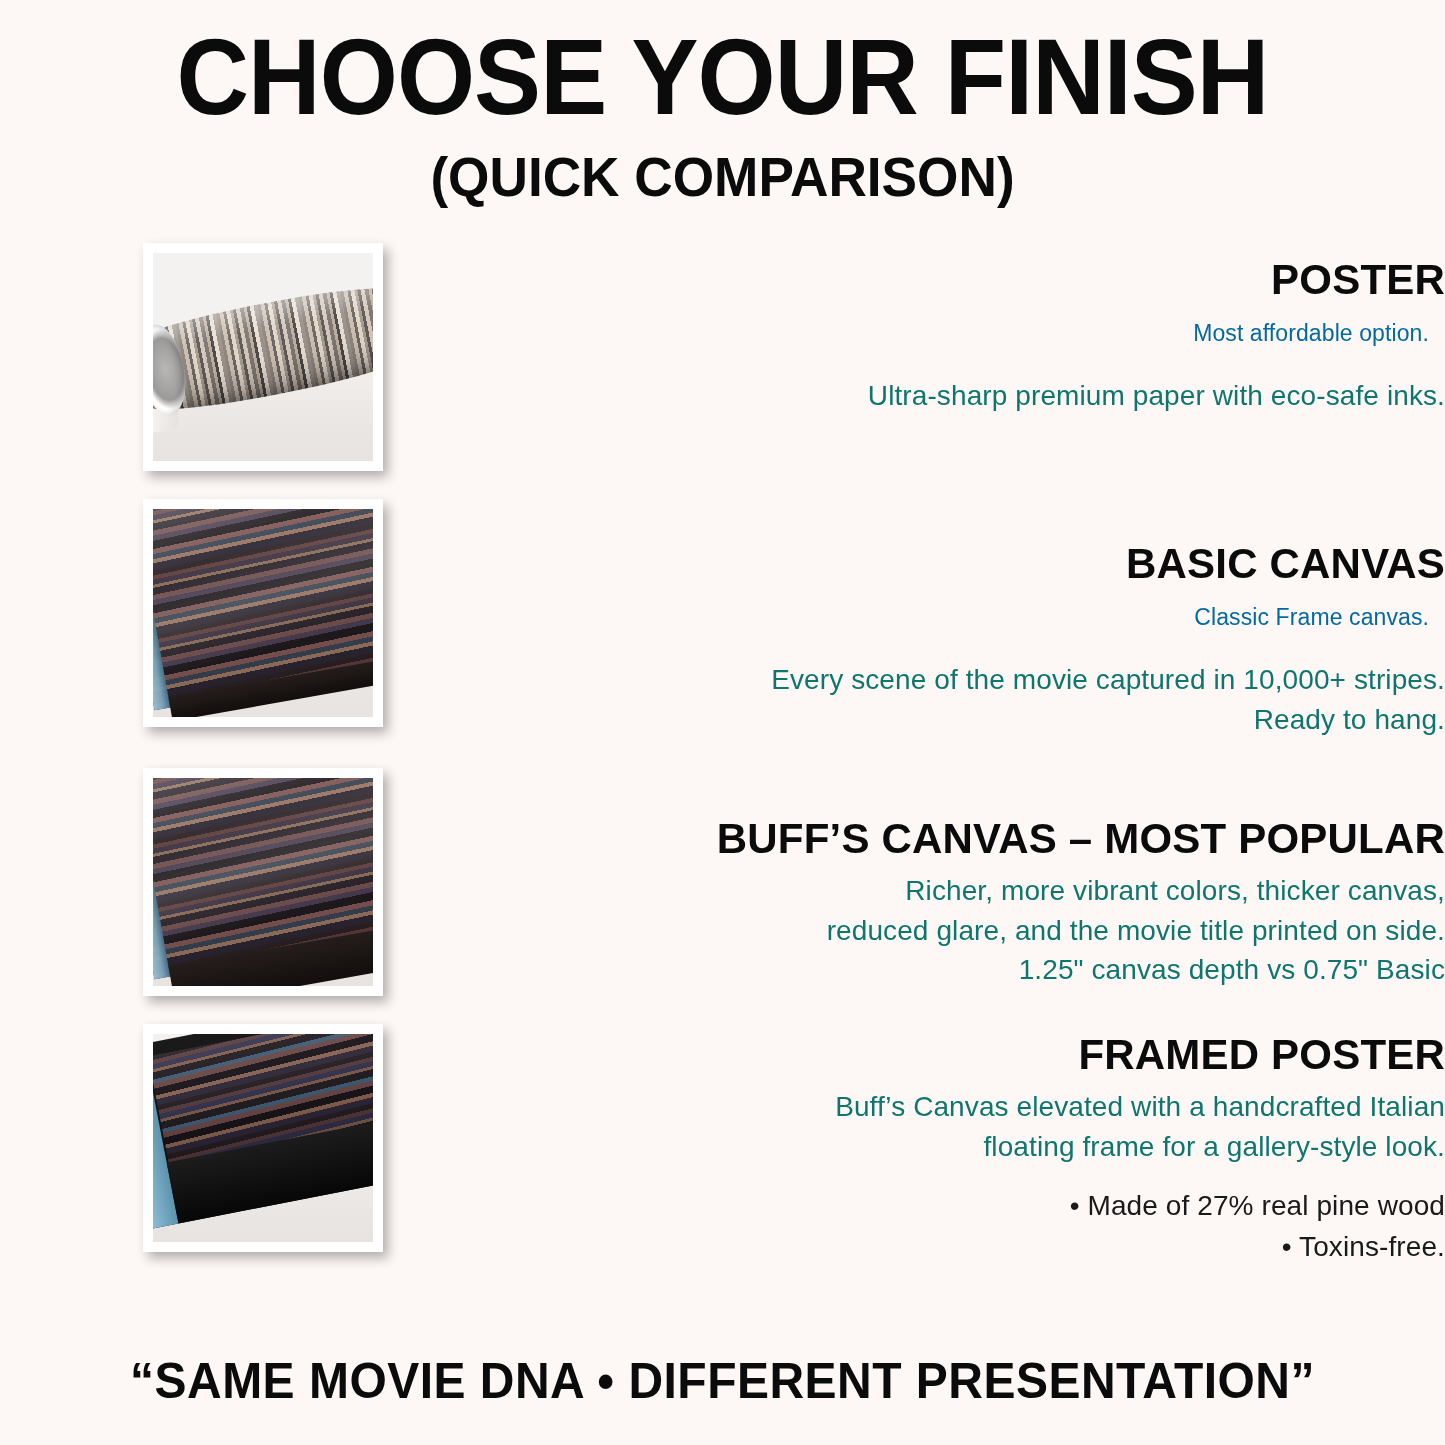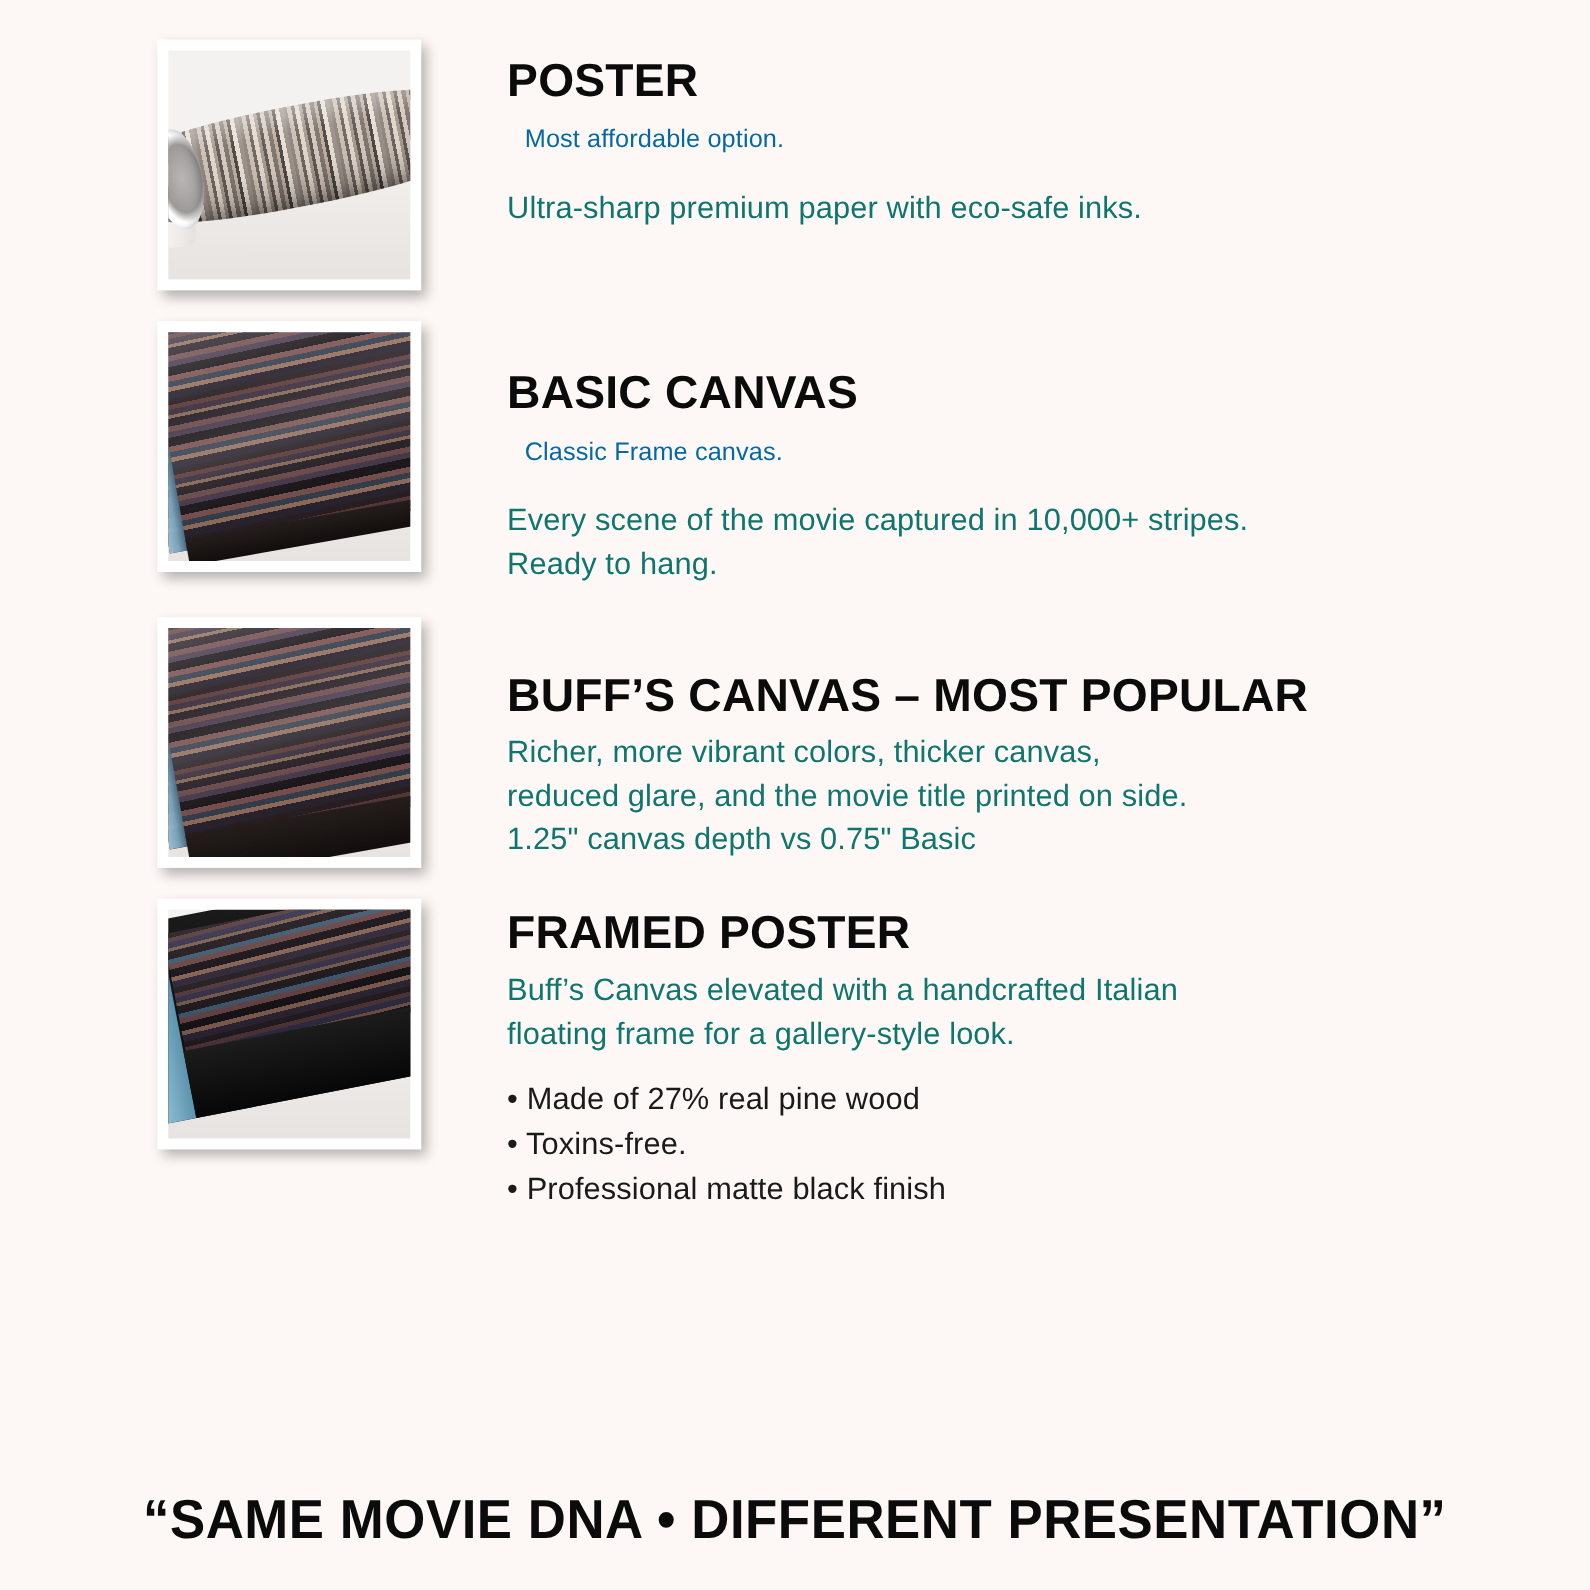--- a/index.html
+++ b/index.html
@@ -48,20 +48,21 @@
     color: #0b0b0b;
     margin: 16px 0 0 0;
     transform: scaleX(0.95);
   }
 
   
   .rows {
     margin-top: 36px;
     padding-left: 143px;
     flex: 1 1 auto;
+    text-align: right;
   }
   .row {
     display: flex;
     align-items: flex-start;
     margin-bottom: 28px;
   }
   .row:last-child { margin-bottom: 0; }
 
   
   .thumb-card {
@@ -312,20 +313,24 @@
     margin: 0;
     transform: scaleX(0.96);
     letter-spacing: 0.5px;
   }
 </style>
 </head>
 <body>
 
 <div class="page">
 
+  <div class="header">
+    <h1 class="main-title">CHOOSE YOUR FINISH</h1>
+    <h2 class="sub-title">(QUICK COMPARISON)</h2>
+  </div>
 
   <div class="rows">
 
     <div class="row row-poster">
       <div class="thumb-card">
         <div class="thumb-inner">
           <div class="floor"></div>
           <div class="roll-wrap">
             <div class="roll-tail"></div>
             <div class="roll-body"></div>
@@ -400,21 +405,20 @@
       </div>
       <div class="text-col">
         <h3 class="item-title">FRAMED POSTER</h3>
         <div class="detail tight">
           <p>Buff’s Canvas elevated with a handcrafted Italian</p>
           <p>floating frame for a gallery-style look.</p>
         </div>
         <ul class="bullets">
           <li>• Made of 27% real pine wood</li>
           <li>• Toxins-free.</li>
-          <li>• Professional matte black finish</li>
         </ul>
       </div>
     </div>
 
   </div>
 
   <div class="footer">
     <p class="tagline">“SAME MOVIE DNA • DIFFERENT PRESENTATION”</p>
   </div>
 

